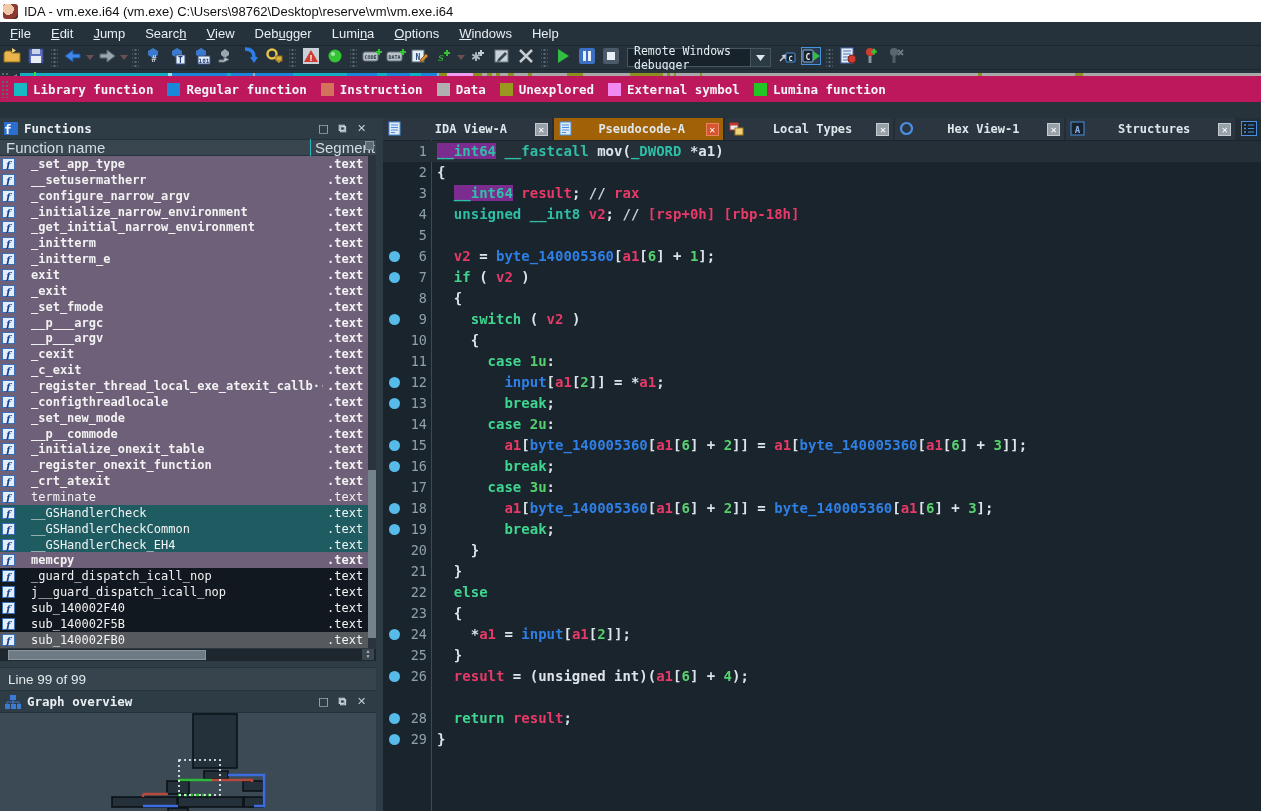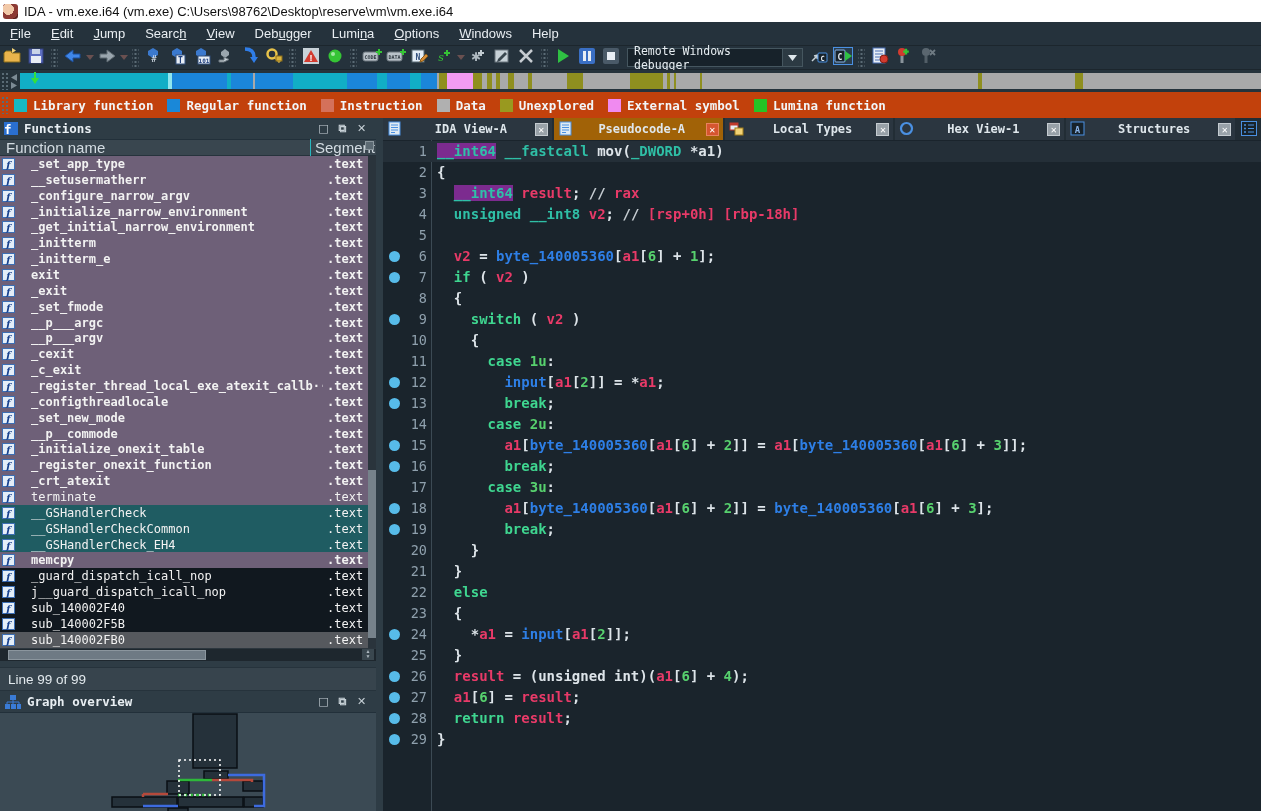--- a/index.html
+++ b/index.html
@@ -17,37 +17,37 @@
 
   #toolbar { position:absolute; left:0; top:46px; width:1261px; height:24px; background:#25323c;
     display:flex; align-items:center; border-bottom:1px solid #1c262d; }
   .tb-btn { width:22px; height:20px; display:flex; align-items:center; justify-content:center;
     margin:0 1px; border-radius:2px; }
   .tb-sep { width:7px; height:18px; margin:0 3px;
     background-image:radial-gradient(circle, #5a6b75 1px, transparent 1.2px);
     background-size:4px 4px; background-position:center; }
   .tb-drop { width:10px; height:20px; display:flex; align-items:center; justify-content:center; }
   #dbg-combo { display:flex; align-items:center; margin:0 4px; height:19px; }
-  #dbg-combo .box { width:156px; height:19px; background:#17222a; border:1px solid #45565f;
+  #dbg-combo .box { width:124px; height:19px; background:#17222a; border:1px solid #45565f;
     color:#e6edf1; font-size:11.5px; display:flex; align-items:center; padding-left:6px;
     font-family:"DejaVu Sans Mono", monospace; }
   #dbg-combo .arrow { width:20px; height:19px; background:#2c3a43; border:1px solid #45565f;
     border-left:none; display:flex; align-items:center; justify-content:center; }
 
   
   #bandrow { position:absolute; left:0; top:70px; width:1261px; height:22px; background:#26333b; }
   .handle { position:absolute; left:1px; top:2px; width:7px; height:18px;
     background-image:radial-gradient(circle, #5a6b75 1px, transparent 1.2px); background-size:4px 4px; }
   #band-arrows { position:absolute; left:9px; top:3px; width:10px; height:16px; }
   #navband { position:absolute; left:20px; top:3px; width:1241px; height:16px; display:flex; }
   #navband div { height:16px; }
   #band-pos { position:absolute; left:30px; top:2px; }
 
   
-  #legendrow { position:absolute; left:0; top:92px; width:1261px; height:26px; background:#c2410c;
+  #legendrow { position:absolute; left:0; top:76px; width:1261px; height:26px; background:#be185d;
     display:flex; align-items:center; padding-left:14px; }
   .leg-item { display:flex; align-items:center; margin-right:14px; }
   .leg-swatch { width:13px; height:13px; margin-right:6px; }
   .leg-label { color:#f2f5f7; font-size:12.5px; font-weight:700;
     font-family:"DejaVu Sans Mono", monospace; }
 
   
   #main { position:absolute; left:0; top:118px; width:1261px; height:693px; background:#2e3c45; }
   #splitter { position:absolute; left:376px; top:0; width:7px; height:693px; background:#2e3c45; }
 
@@ -734,18 +734,17 @@
         <div class="cline" style="top: 337px;"><span class="cnum">17</span><span class="ctext"><span class="tk-p">      </span><span class="tk-k">case</span><span class="tk-p"> </span><span class="tk-n">3u</span><span class="tk-p">:</span></span></div>
         <div class="cline" style="top: 358px;"><span class="cdot"></span><span class="cnum">18</span><span class="ctext"><span class="tk-p">        </span><span class="tk-v">a1</span><span class="tk-p">[</span><span class="tk-g">byte_140005360</span><span class="tk-p">[</span><span class="tk-v">a1</span><span class="tk-p">[</span><span class="tk-n">6</span><span class="tk-p">] + </span><span class="tk-n">2</span><span class="tk-p">]] = </span><span class="tk-g">byte_140005360</span><span class="tk-p">[</span><span class="tk-v">a1</span><span class="tk-p">[</span><span class="tk-n">6</span><span class="tk-p">] + </span><span class="tk-n">3</span><span class="tk-p">];</span></span></div>
         <div class="cline" style="top: 379px;"><span class="cdot"></span><span class="cnum">19</span><span class="ctext"><span class="tk-p">        </span><span class="tk-k">break</span><span class="tk-p">;</span></span></div>
         <div class="cline" style="top: 400px;"><span class="cnum">20</span><span class="ctext"><span class="tk-p">    }</span></span></div>
         <div class="cline" style="top: 421px;"><span class="cnum">21</span><span class="ctext"><span class="tk-p">  }</span></span></div>
         <div class="cline" style="top: 442px;"><span class="cnum">22</span><span class="ctext"><span class="tk-p">  </span><span class="tk-k">else</span></span></div>
         <div class="cline" style="top: 463px;"><span class="cnum">23</span><span class="ctext"><span class="tk-p">  {</span></span></div>
         <div class="cline" style="top: 484px;"><span class="cdot"></span><span class="cnum">24</span><span class="ctext"><span class="tk-p">    *</span><span class="tk-v">a1</span><span class="tk-p"> = </span><span class="tk-g">input</span><span class="tk-p">[</span><span class="tk-v">a1</span><span class="tk-p">[</span><span class="tk-n">2</span><span class="tk-p">]];</span></span></div>
         <div class="cline" style="top: 505px;"><span class="cnum">25</span><span class="ctext"><span class="tk-p">  }</span></span></div>
         <div class="cline" style="top: 526px;"><span class="cdot"></span><span class="cnum">26</span><span class="ctext"><span class="tk-p">  </span><span class="tk-v">result</span><span class="tk-p"> = (unsigned int)(</span><span class="tk-v">a1</span><span class="tk-p">[</span><span class="tk-n">6</span><span class="tk-p">] + </span><span class="tk-n">4</span><span class="tk-p">);</span></span></div>
-        <div class="cline" style="top: 547px;"><span class="cdot"></span><span class="cnum">27</span><span class="ctext"><span class="tk-p">  </span><span class="tk-v">a1</span><span class="tk-p">[</span><span class="tk-n">6</span><span class="tk-p">] = </span><span class="tk-v">result</span><span class="tk-p">;</span></span></div>
         <div class="cline" style="top: 568px;"><span class="cdot"></span><span class="cnum">28</span><span class="ctext"><span class="tk-p">  </span><span class="tk-k">return</span><span class="tk-p"> </span><span class="tk-v">result</span><span class="tk-p">;</span></span></div>
         <div class="cline" style="top: 589px;"><span class="cdot"></span><span class="cnum">29</span><span class="ctext"><span class="tk-p">}</span></span></div>
       </div>
   </div>
 </div>
 
 </body></html>

